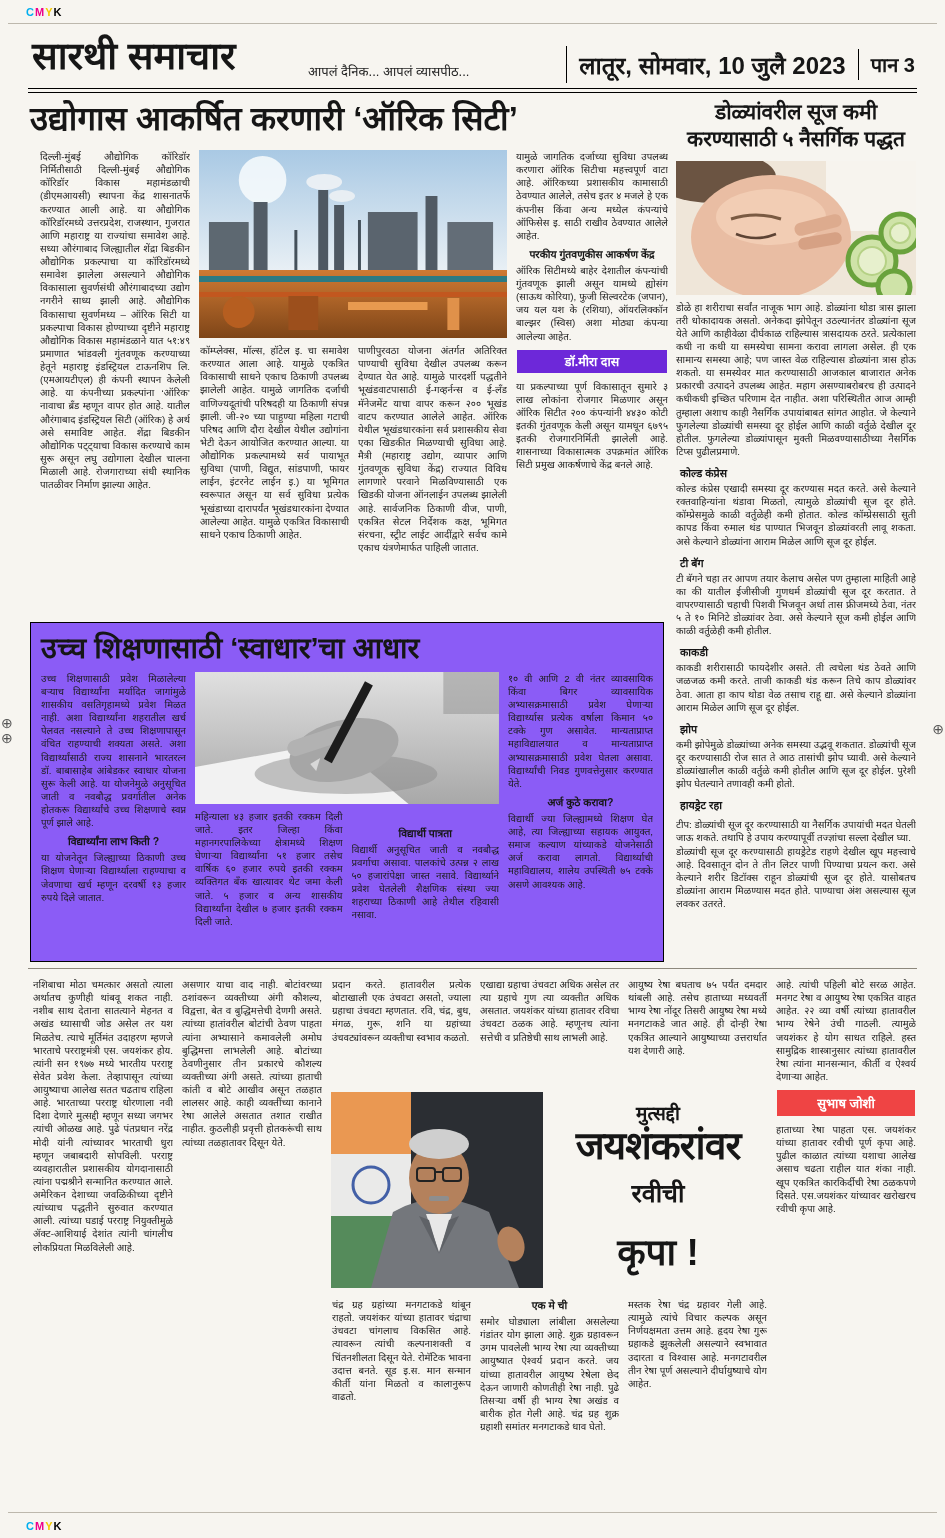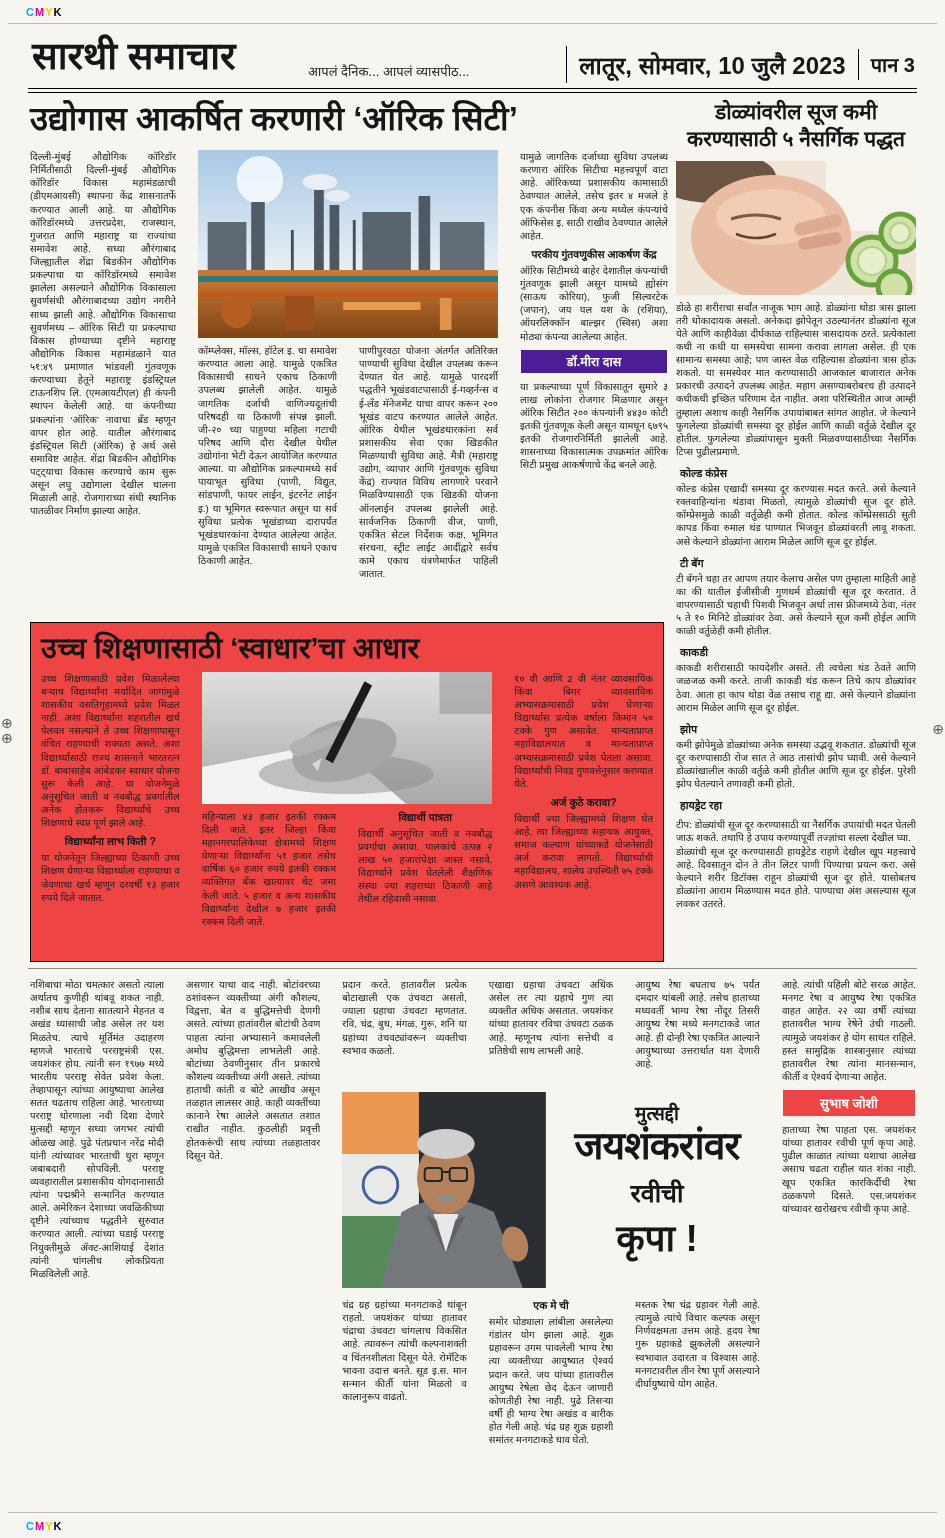--- a/index.html
+++ b/index.html
@@ -1,43 +1,43 @@
 <!DOCTYPE html>
 <html><head>
 <meta charset="utf-8">
 <style>
   html,body{margin:0;padding:0;background:#e9e7e2;}
   .page{position:relative;width:945px;height:1538px;background:#f7f5f0;overflow:hidden;
         color:#161616;font-family:"Liberation Sans",sans-serif;}
   .abs{position:absolute;}
   .hline{border-top:1px solid #000;height:0;}
   .body-text{font-size:9.8px;line-height:1.34;text-align:justify;color:#1c1c1c;}
-  .cols{display:flex;gap:22px;}
+  .cols{display:flex;gap:9px;justify-content:flex-end;}
   .col{overflow:hidden;}
   .cmyk{font-weight:bold;font-size:11px;letter-spacing:1px;}
   .cmyk .c{color:#00aeef}.cmyk .m{color:#ec008c}.cmyk .y{color:#f4c800}.cmyk .k{color:#000}
   .mast-title{font-size:38px;font-weight:bold;letter-spacing:0;}
   .mast-tagline{font-size:13px;color:#222;}
   .mast-date{font-size:24px;font-weight:bold;padding:2px 12px;border-left:1px solid #000;}
   .mast-page{font-size:20px;font-weight:bold;padding:2px 0 2px 12px;border-left:1px solid #000;}
   .headline-xl{font-size:33px;font-weight:bold;line-height:1.15;}
   .headline-md{font-size:21px;font-weight:bold;line-height:1.3;text-align:center;}
   .headline-box{font-size:29px;font-weight:bold;line-height:1.2;}
   .subhead{font-weight:bold;font-size:10.5px;text-align:center;margin:5px 0 3px;}
   .sec-title{font-weight:bold;font-size:10.8px;margin:7px 4px 2px;}
-  .byline-dark{background:#4c1d95;color:#fff;text-align:center;font-weight:bold;
+  .byline-dark{background:#6d28d9;color:#fff;text-align:center;font-weight:bold;
                font-size:12.5px;padding:3px 4px;margin:7px 1px;}
   .byline-black{background:#ef4444;color:#fff;text-align:center;font-weight:bold;
                 font-size:13px;padding:4px 4px;margin:7px 1px;}
   .photo{display:block;width:100%;}
-  .swadhar-box{border:1px solid #000;box-sizing:border-box;padding:8px 10px;background:#ef4444;}
+  .swadhar-box{border:1px solid #000;box-sizing:border-box;padding:8px 10px;background:#8b5cf6;}
   .jk-kicker{font-size:19px;font-weight:bold;text-align:center;margin-top:8px;}
   .jk-title{font-size:39px;font-weight:bold;text-align:center;line-height:1.05;letter-spacing:-1px;}
   .jk-title2{font-size:25px;font-weight:bold;text-align:center;margin-top:8px;}
-  .jk-title3{font-size:37px;font-weight:bold;text-align:center;margin-top:2px;}
+  .jk-title3{font-size:37px;font-weight:bold;text-align:center;margin-top:16px;}
   .regmark{color:#555;font-size:14px;line-height:1.1;}
 </style>
 </head>
 <body>
 
 <div class="page">
 
   <div class="abs cmyk" style="top:6px;left:26px"><span class="c">C</span><span class="m">M</span><span class="y">Y</span><span class="k">K</span></div>
   <div class="abs" style="top:23px;left:8px;right:8px;border-top:1px solid #bdb8ad"></div>
 
@@ -157,21 +157,21 @@
           <polygon points="0,95 140,70 215,132 0,132" fill="#f2f2f2"></polygon>
           <ellipse cx="152" cy="102" rx="92" ry="20" fill="#8c8c8c" opacity="0.5"></ellipse>
           <ellipse cx="150" cy="78" rx="56" ry="30" fill="#a6a6a6" transform="rotate(-14 150 78)"></ellipse>
           <rect x="92" y="62" width="62" height="16" rx="8" fill="#b2b2b2" transform="rotate(-18 120 70)"></rect>
           <rect x="150" y="6" width="9" height="88" fill="#1c1c1c" transform="rotate(28 154 50)"></rect>
           <polygon points="116,92 126,86 122,99" fill="#d8d8d8"></polygon>
         </svg>
         <div class="cols" style="margin-top:6px">
           <div class="col body-text" style="width:149px;height:136px">महिन्याला ४३ हजार इतकी रक्कम दिली जाते. इतर जिल्हा किंवा महानगरपालिकेच्या क्षेत्रामध्ये शिक्षण घेणाऱ्या विद्यार्थ्यांना ५१ हजार तसेच वार्षिक ६० हजार रुपये इतकी रक्कम व्यक्तिगत बँक खात्यावर थेट जमा केली जाते. ५ हजार व अन्य शासकीय विद्यार्थ्यांना देखील ७ हजार इतकी रक्कम दिली जाते.</div>
           <div class="col" style="width:149px;height:136px">
-            <div class="subhead" style="margin-top:0">विद्यार्थी पात्रता</div>
+            <div class="subhead" style="margin-top:16px">विद्यार्थी पात्रता</div>
             <div class="body-text">विद्यार्थी अनुसूचित जाती व नवबौद्ध प्रवर्गाचा असावा. पालकांचे उत्पन्न २ लाख ५० हजारांपेक्षा जास्त नसावे. विद्यार्थ्याने प्रवेश घेतलेली शैक्षणिक संस्था ज्या शहराच्या ठिकाणी आहे तेथील रहिवासी नसावा.</div>
           </div>
         </div>
       </div>
       <div class="col" style="width:146px;height:276px">
         <div class="body-text">१० वी आणि 2 वी नंतर व्यावसायिक किंवा बिगर व्यावसायिक अभ्यासक्रमासाठी प्रवेश घेणाऱ्या विद्यार्थ्यास प्रत्येक वर्षाला किमान ५० टक्के गुण असावेत. मान्यताप्राप्त महाविद्यालयात व मान्यताप्राप्त अभ्यासक्रमासाठी प्रवेश घेतला असावा. विद्यार्थ्यांची निवड गुणवत्तेनुसार करण्यात येते.</div>
         <div class="subhead">अर्ज कुठे करावा?</div>
         <div class="body-text">विद्यार्थी ज्या जिल्ह्यामध्ये शिक्षण घेत आहे, त्या जिल्ह्याच्या सहायक आयुक्त, समाज कल्याण यांच्याकडे योजनेसाठी अर्ज करावा लागतो. विद्यार्थ्याची महाविद्यालय, शालेय उपस्थिती ७५ टक्के असणे आवश्यक आहे.</div>
       </div>
     </div>

